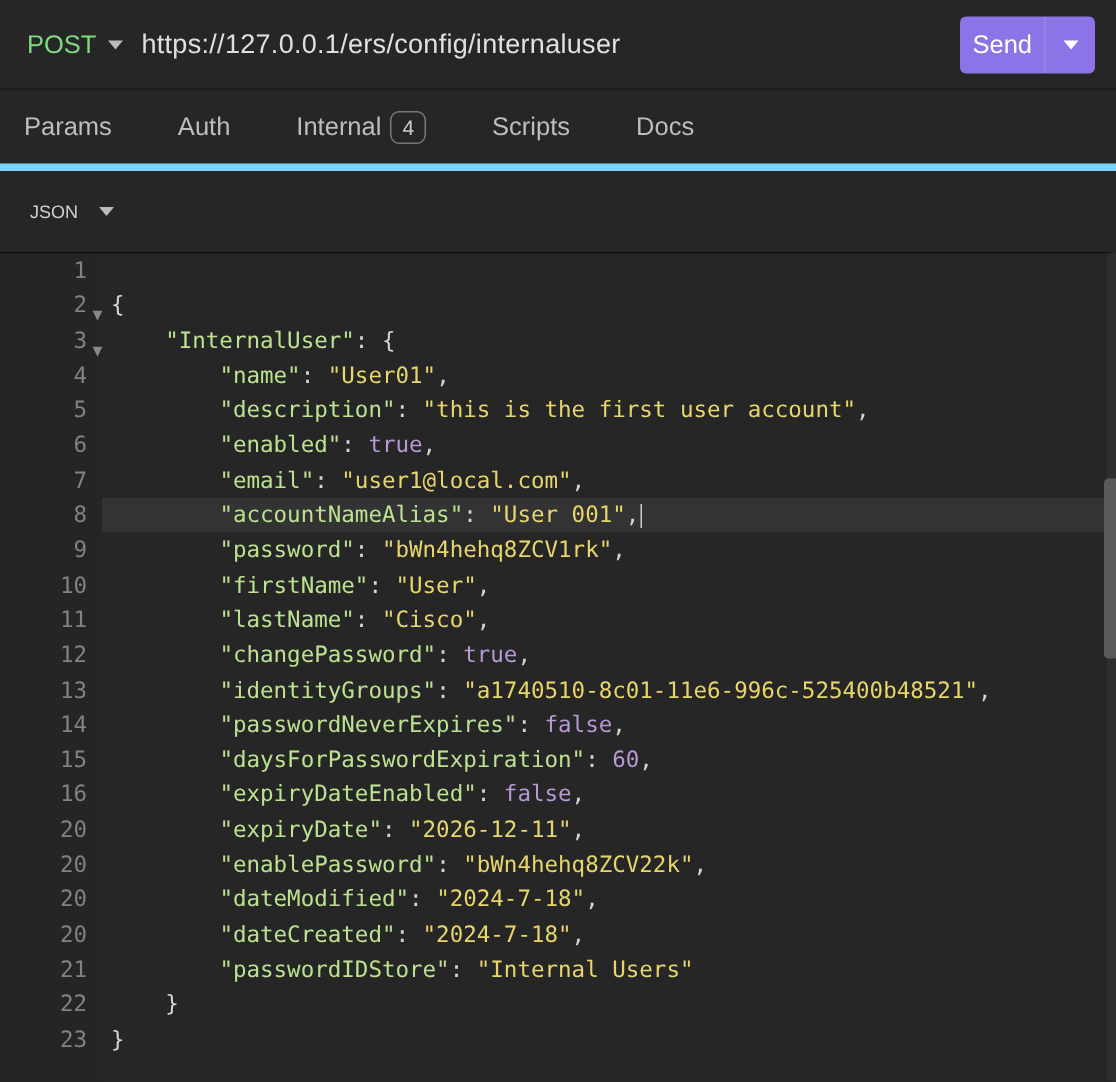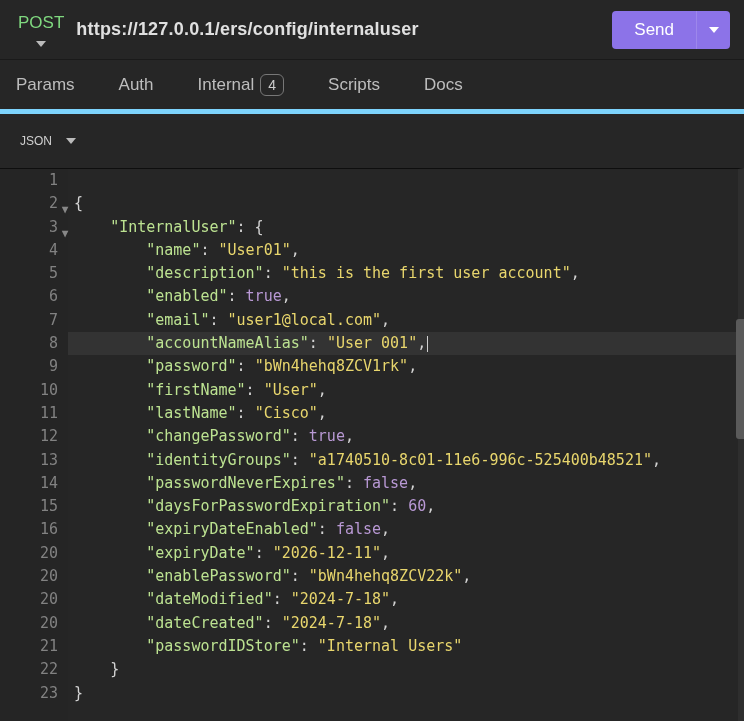--- a/index.html
+++ b/index.html
@@ -18,50 +18,48 @@
     height: 60px;
     gap: 12px;
     border-bottom: 1px solid #1a1a1a;
   }
   .method {
     color: #7fd87f;
     font-size: 17px;
     display: flex;
     align-items: center;
     gap: 8px;
-    flex-direction: column;
   }
   .method-caret, .json-caret, .send-caret {
     display: inline-block;
     width: 0; height: 0;
     border-left: 5px solid transparent;
     border-right: 5px solid transparent;
     border-top: 6px solid #bbb;
   }
   .url {
     color: #e0e0e0;
     font-size: 18px;
     flex: 1;
     white-space: nowrap;
     overflow: hidden;
     text-overflow: ellipsis;
     letter-spacing: 0.2px;
-    font-weight: bold;
   }
   .send-btn {
     background: #8c73e8;
     color: #fff;
     border-radius: 4px;
     display: flex;
     align-items: center;
     height: 38px;
     overflow: hidden;
   }
   .send-label {
-    padding: 0 22px;
+    padding: 0 8px;
     font-size: 17px;
   }
   .send-toggle {
     border-left: 1px solid rgba(255,255,255,0.15);
     height: 100%;
     width: 34px;
     display: flex;
     align-items: center;
     justify-content: center;
   }

